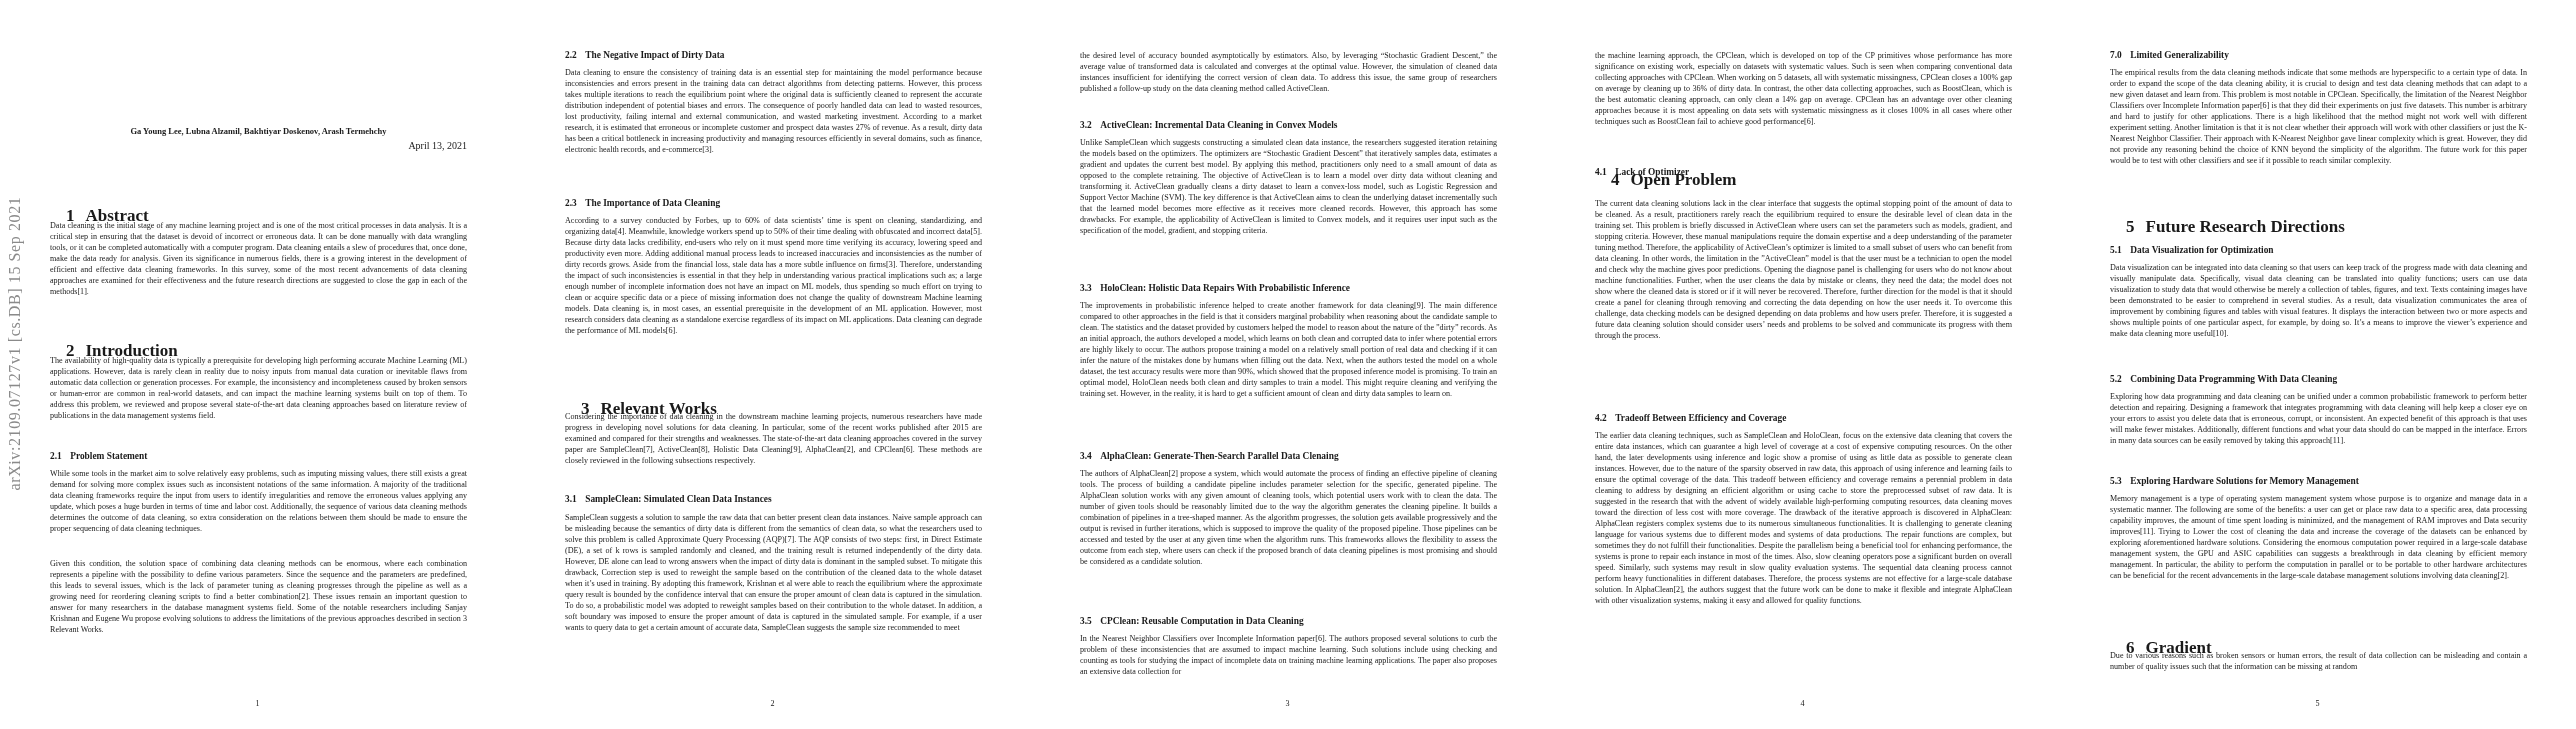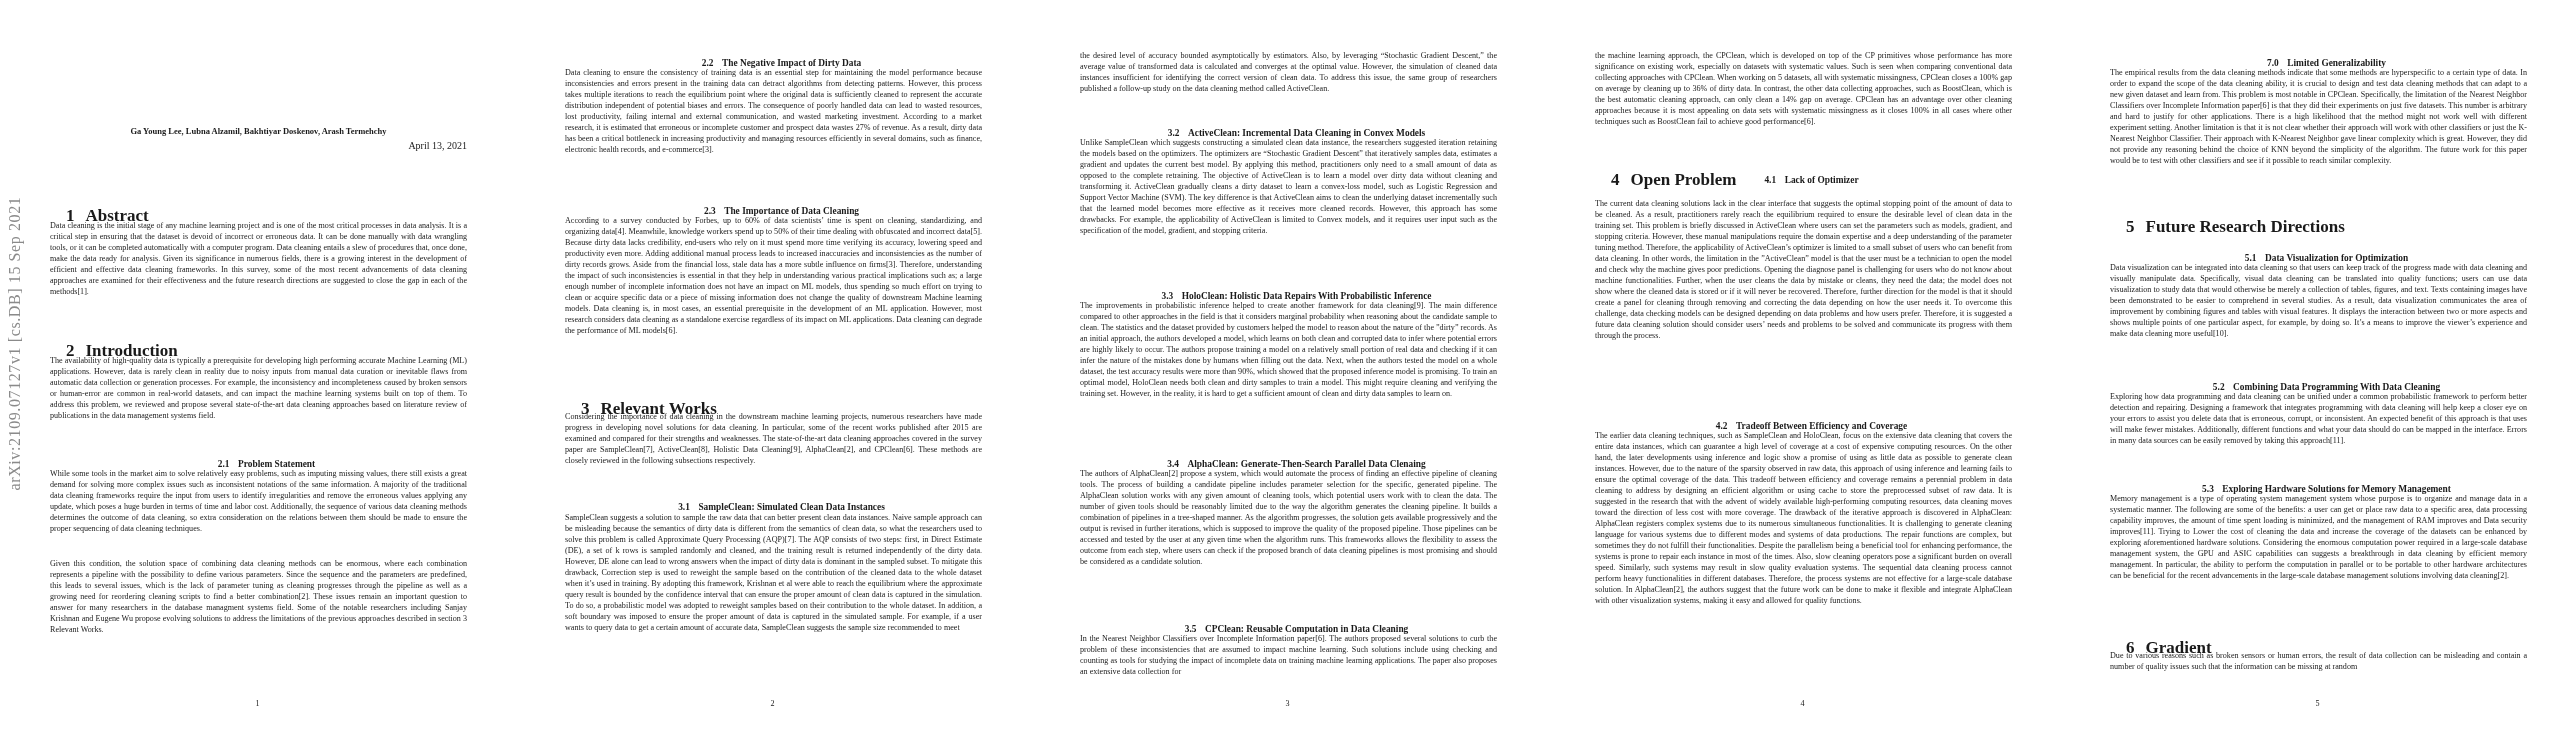--- a/index.html
+++ b/index.html
@@ -3,21 +3,21 @@
 <meta charset="utf-8">
 <style>
   html,body{margin:0;padding:0;background:#ffffff;}
   body{width:2576px;height:729px;overflow:hidden;position:relative;
        font-family:"Liberation Serif","DejaVu Serif",serif;color:#1a1a1a;}
   .pages{display:flex;width:2576px;height:729px;}
   .page{position:relative;width:515px;height:729px;background:#fff;box-sizing:border-box;}
   .col{position:absolute;left:50px;width:417px;top:0;}
   p.body{margin:0;font-size:8.1px;line-height:11px;text-align:justify;hyphens:auto;}
   h2.sec{margin:16px;font-size:17px;font-weight:bold;line-height:13.4px;}
-  h3.sub{margin:8px;font-size:9.4px;font-weight:bold;line-height:12px;text-align:center;}
+  h3.sub{margin:0;font-size:9.4px;font-weight:bold;line-height:12px;}
   .num{display:inline-block;margin-right:8.5px;}
   h2 .num{margin-right:11px;}
   .pnum{position:absolute;left:0;width:515px;text-align:center;font-size:8.1px;top:699px;}
   .title{position:absolute;left:50px;width:417px;text-align:center;top:82px;font-size:12.8px;line-height:17px;font-weight:normal;margin:0;}
   .authors{position:absolute;left:50px;width:417px;text-align:center;top:126px;font-size:8.5px;font-weight:bold;}
   .date{position:absolute;left:50px;width:417px;text-align:right;top:140px;font-size:10px;}
   .arxiv{position:absolute;left:-119px;top:348px;width:267px;transform:rotate(-90deg);
          font-family:"Liberation Serif",serif;font-size:16px;color:#8a8a8a;white-space:nowrap;letter-spacing:0.6px;text-align:center;}
   .blk{position:absolute;left:0;width:417px;}
 </style>

